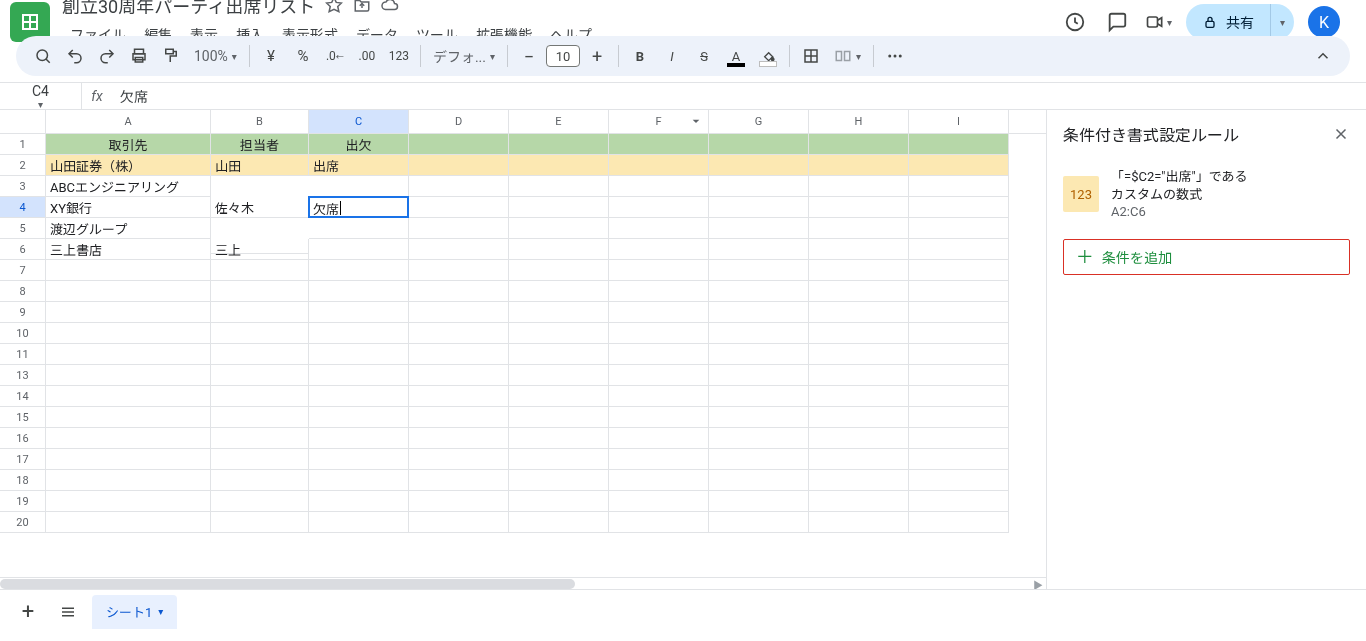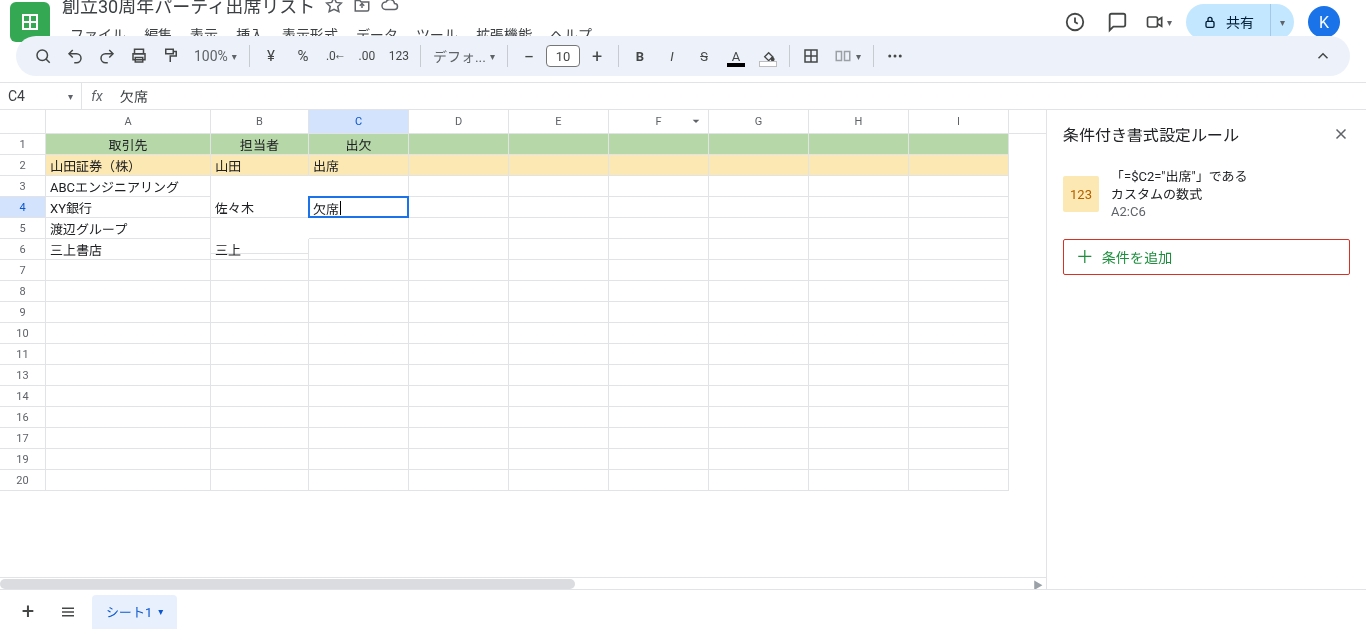--- a/index.html
+++ b/index.html
@@ -38,21 +38,21 @@
   .tb-sep{width:1px;height:22px;background:#c7cbd1;margin:0 4px;}
   .zoom{color:var(--g-muted);font-size:14px;}
   .font-size-box{border:1px solid #747775;border-radius:4px;width:34px;height:22px;display:flex;align-items:center;justify-content:center;font-size:13px;color:#444746;background:#fff;}
   .A-color{position:relative;}
   .A-color::after{content:"";position:absolute;bottom:4px;left:6px;right:6px;height:4px;background:#000;}
   .fill-swatch{position:relative;}
   .fill-swatch::after{content:"";position:absolute;bottom:4px;left:6px;right:6px;height:4px;background:#fff;border:1px solid #bdbdbd;}
   .tb-right{position:absolute;right:12px;}
   
   .formula-row{display:flex;align-items:center;height:28px;border-top:1px solid var(--g-border);border-bottom:1px solid var(--g-border);font-size:14px;margin-top:6px;}
-  .name-box{width:82px;padding:0 8px;display:flex;align-items:center;justify-content:space-between;border-right:1px solid var(--g-border);color:#3c4043;height:100%;}
+  .name-box{width:82px;padding:0 8px;display:flex;align-items:center;justify-content:space-between;border-right:1px solid var(--g-border);color:#3c4043;height:100%;flex-direction:column;}
   .caret{font-size:10px;color:#5f6368;}
   .fx{width:30px;text-align:center;font-style:italic;color:var(--g-muted);}
   .f-input{flex:1;padding:0 8px;color:#3c4043;}
   
   .main{display:flex;height:calc(641px - 36px - 28px - 40px - 44px - 14px);} 
   .grid-wrap{flex:1;position:relative;overflow:hidden;display:flex;flex-direction:column;}
   
   .cols{display:flex;height:24px;background:#fff;border-bottom:1px solid var(--g-border);font-size:11px;color:#5f6368;}
   .corner{width:46px;border-right:1px solid var(--g-border);background:#fff;}
   .col-h{border-right:1px solid var(--g-border);display:flex;align-items:center;justify-content:center;position:relative;}
@@ -440,33 +440,57 @@
           <div class="cell" style="width: 98px;"></div>
           <div class="cell" style="width: 100px;"></div>
           <div class="cell" style="width: 100px;"></div>
           <div class="cell" style="width: 100px;"></div>
           <div class="cell" style="width: 100px;"></div>
           <div class="cell" style="width: 100px;"></div>
           <div class="cell" style="width: 100px;"></div>
           <div class="cell" style="width: 100px;"></div>
         </div>
         <div class="row">
+          <div class="row-h">15</div>
+          <div class="cell" style="width: 165px;"></div>
+          <div class="cell" style="width: 98px;"></div>
+          <div class="cell" style="width: 100px;"></div>
+          <div class="cell" style="width: 100px;"></div>
+          <div class="cell" style="width: 100px;"></div>
+          <div class="cell" style="width: 100px;"></div>
+          <div class="cell" style="width: 100px;"></div>
+          <div class="cell" style="width: 100px;"></div>
+          <div class="cell" style="width: 100px;"></div>
+        </div>
+        <div class="row">
           <div class="row-h">16</div>
           <div class="cell" style="width: 165px;"></div>
           <div class="cell" style="width: 98px;"></div>
           <div class="cell" style="width: 100px;"></div>
           <div class="cell" style="width: 100px;"></div>
           <div class="cell" style="width: 100px;"></div>
           <div class="cell" style="width: 100px;"></div>
           <div class="cell" style="width: 100px;"></div>
           <div class="cell" style="width: 100px;"></div>
           <div class="cell" style="width: 100px;"></div>
         </div>
         <div class="row">
           <div class="row-h">17</div>
+          <div class="cell" style="width: 165px;"></div>
+          <div class="cell" style="width: 98px;"></div>
+          <div class="cell" style="width: 100px;"></div>
+          <div class="cell" style="width: 100px;"></div>
+          <div class="cell" style="width: 100px;"></div>
+          <div class="cell" style="width: 100px;"></div>
+          <div class="cell" style="width: 100px;"></div>
+          <div class="cell" style="width: 100px;"></div>
+          <div class="cell" style="width: 100px;"></div>
+        </div>
+        <div class="row">
+          <div class="row-h">18</div>
           <div class="cell" style="width: 165px;"></div>
           <div class="cell" style="width: 98px;"></div>
           <div class="cell" style="width: 100px;"></div>
           <div class="cell" style="width: 100px;"></div>
           <div class="cell" style="width: 100px;"></div>
           <div class="cell" style="width: 100px;"></div>
           <div class="cell" style="width: 100px;"></div>
           <div class="cell" style="width: 100px;"></div>
           <div class="cell" style="width: 100px;"></div>
         </div>

